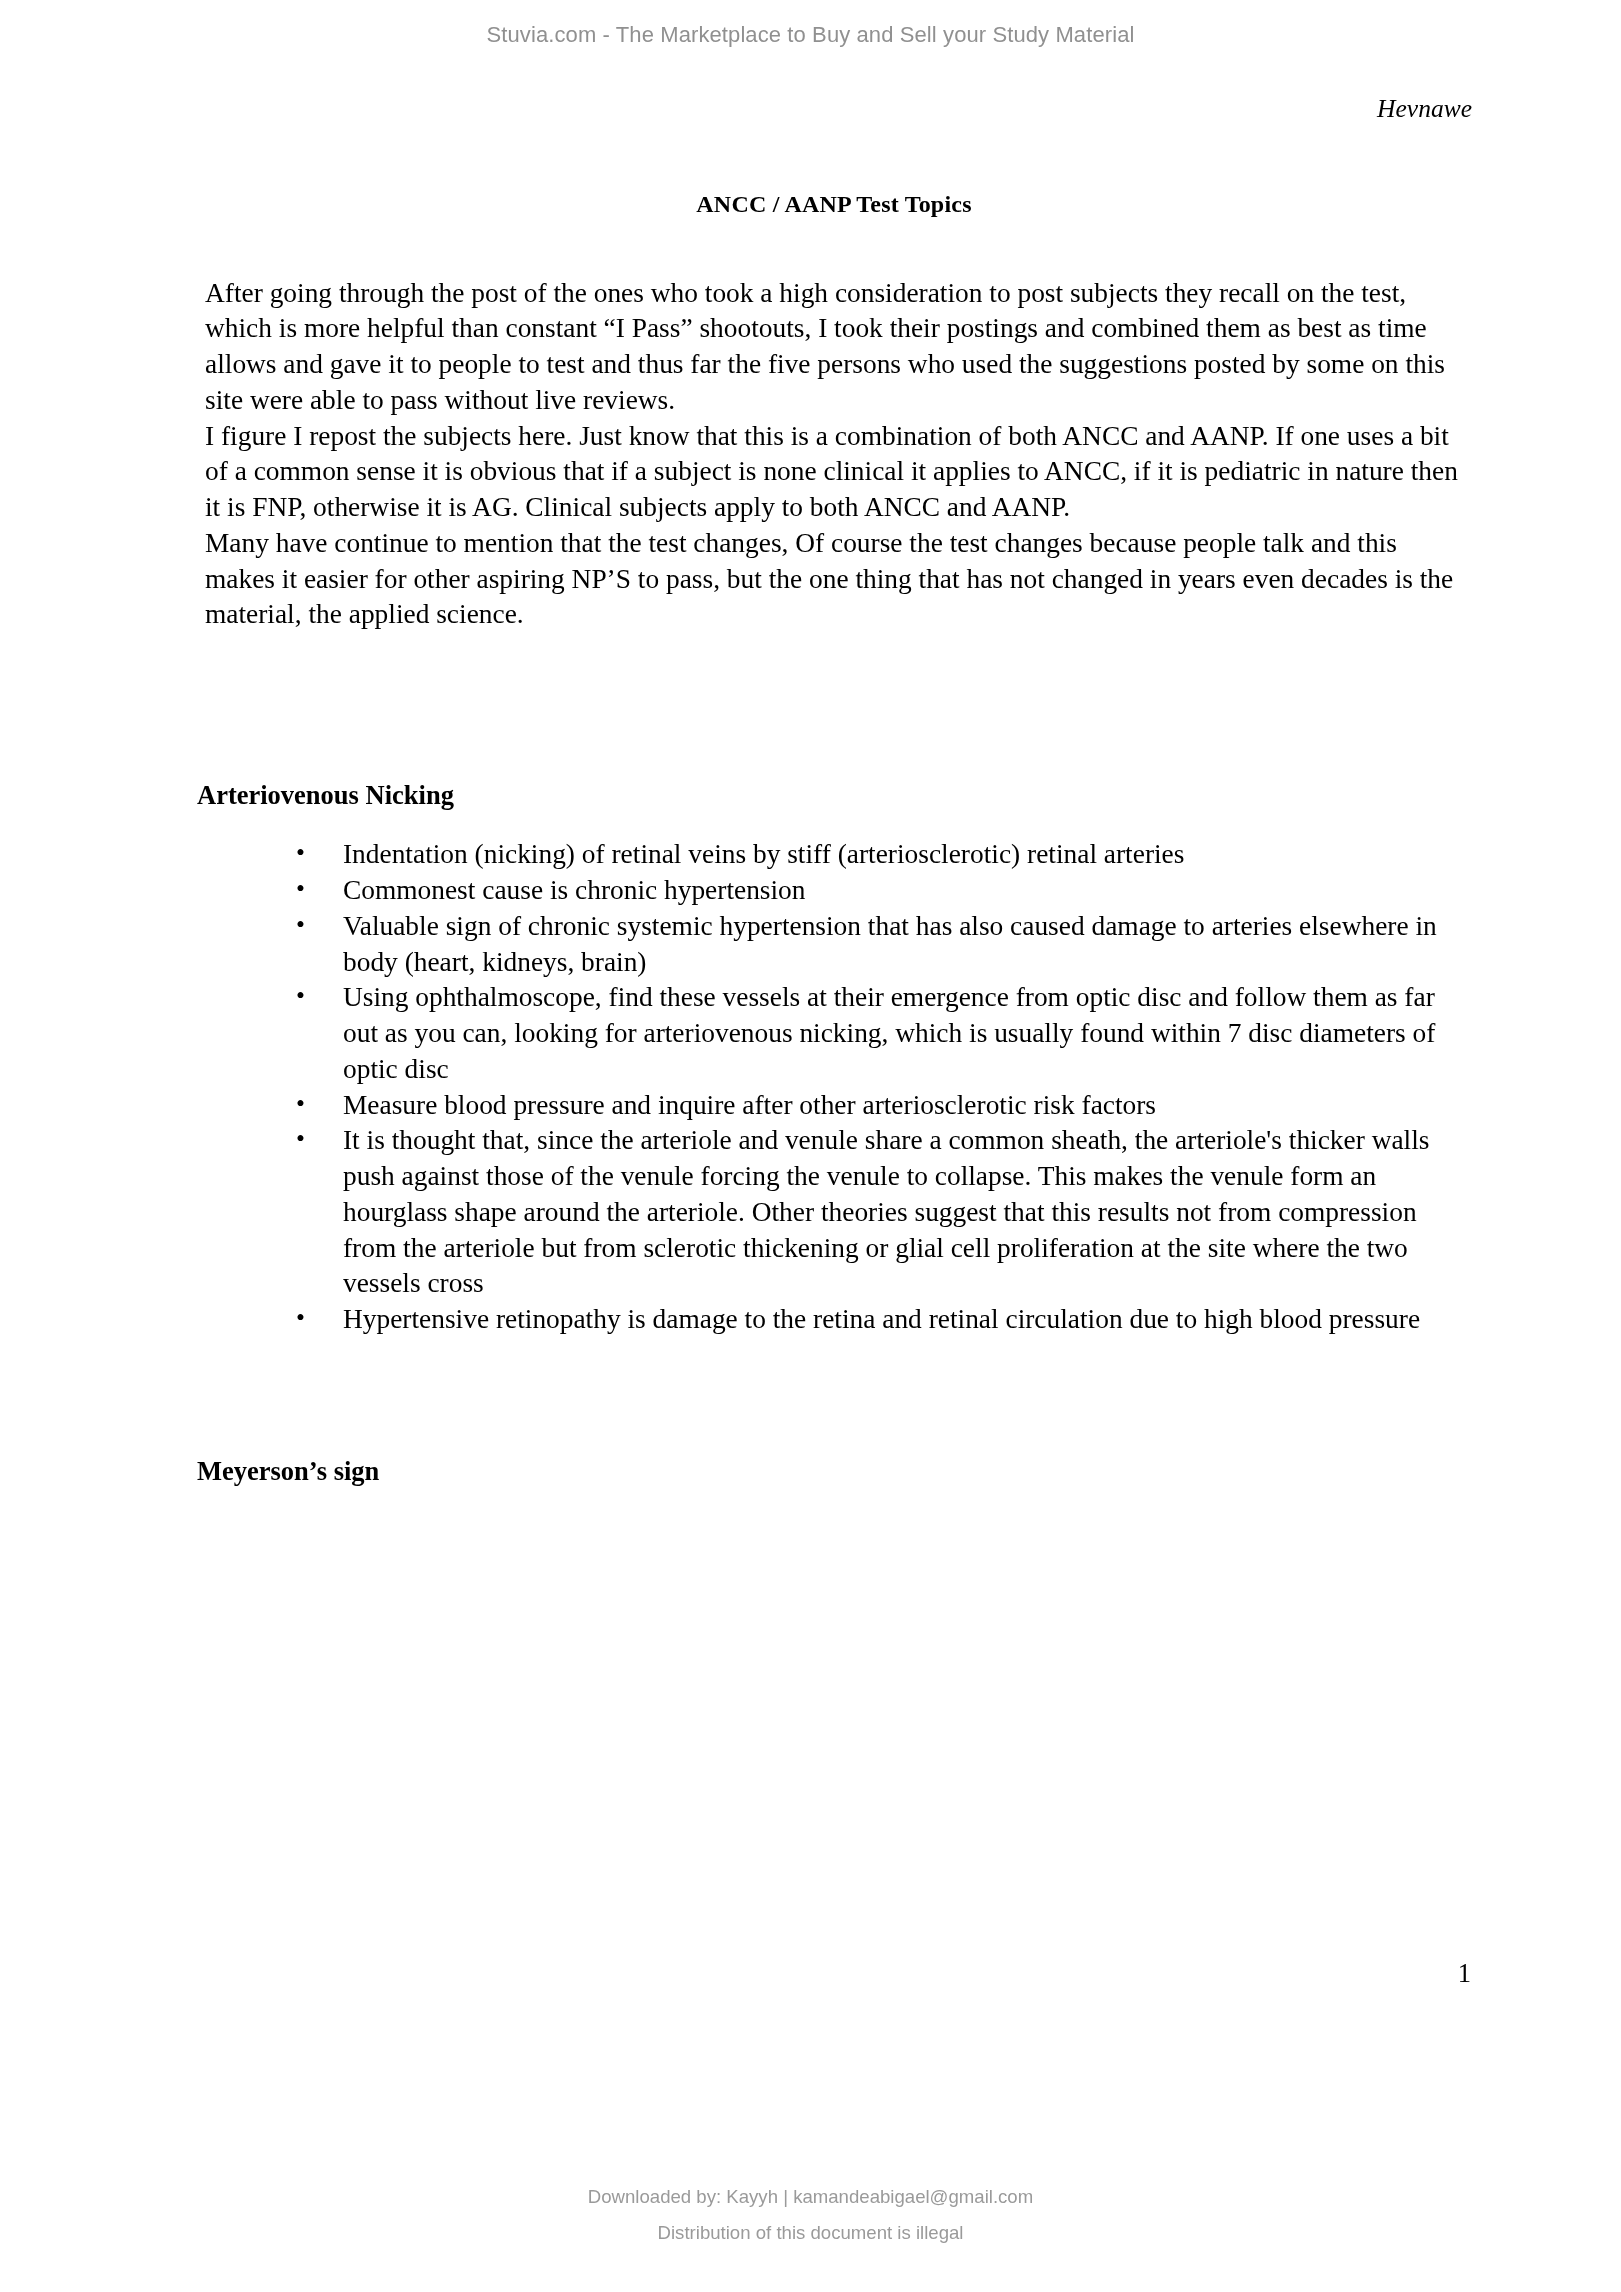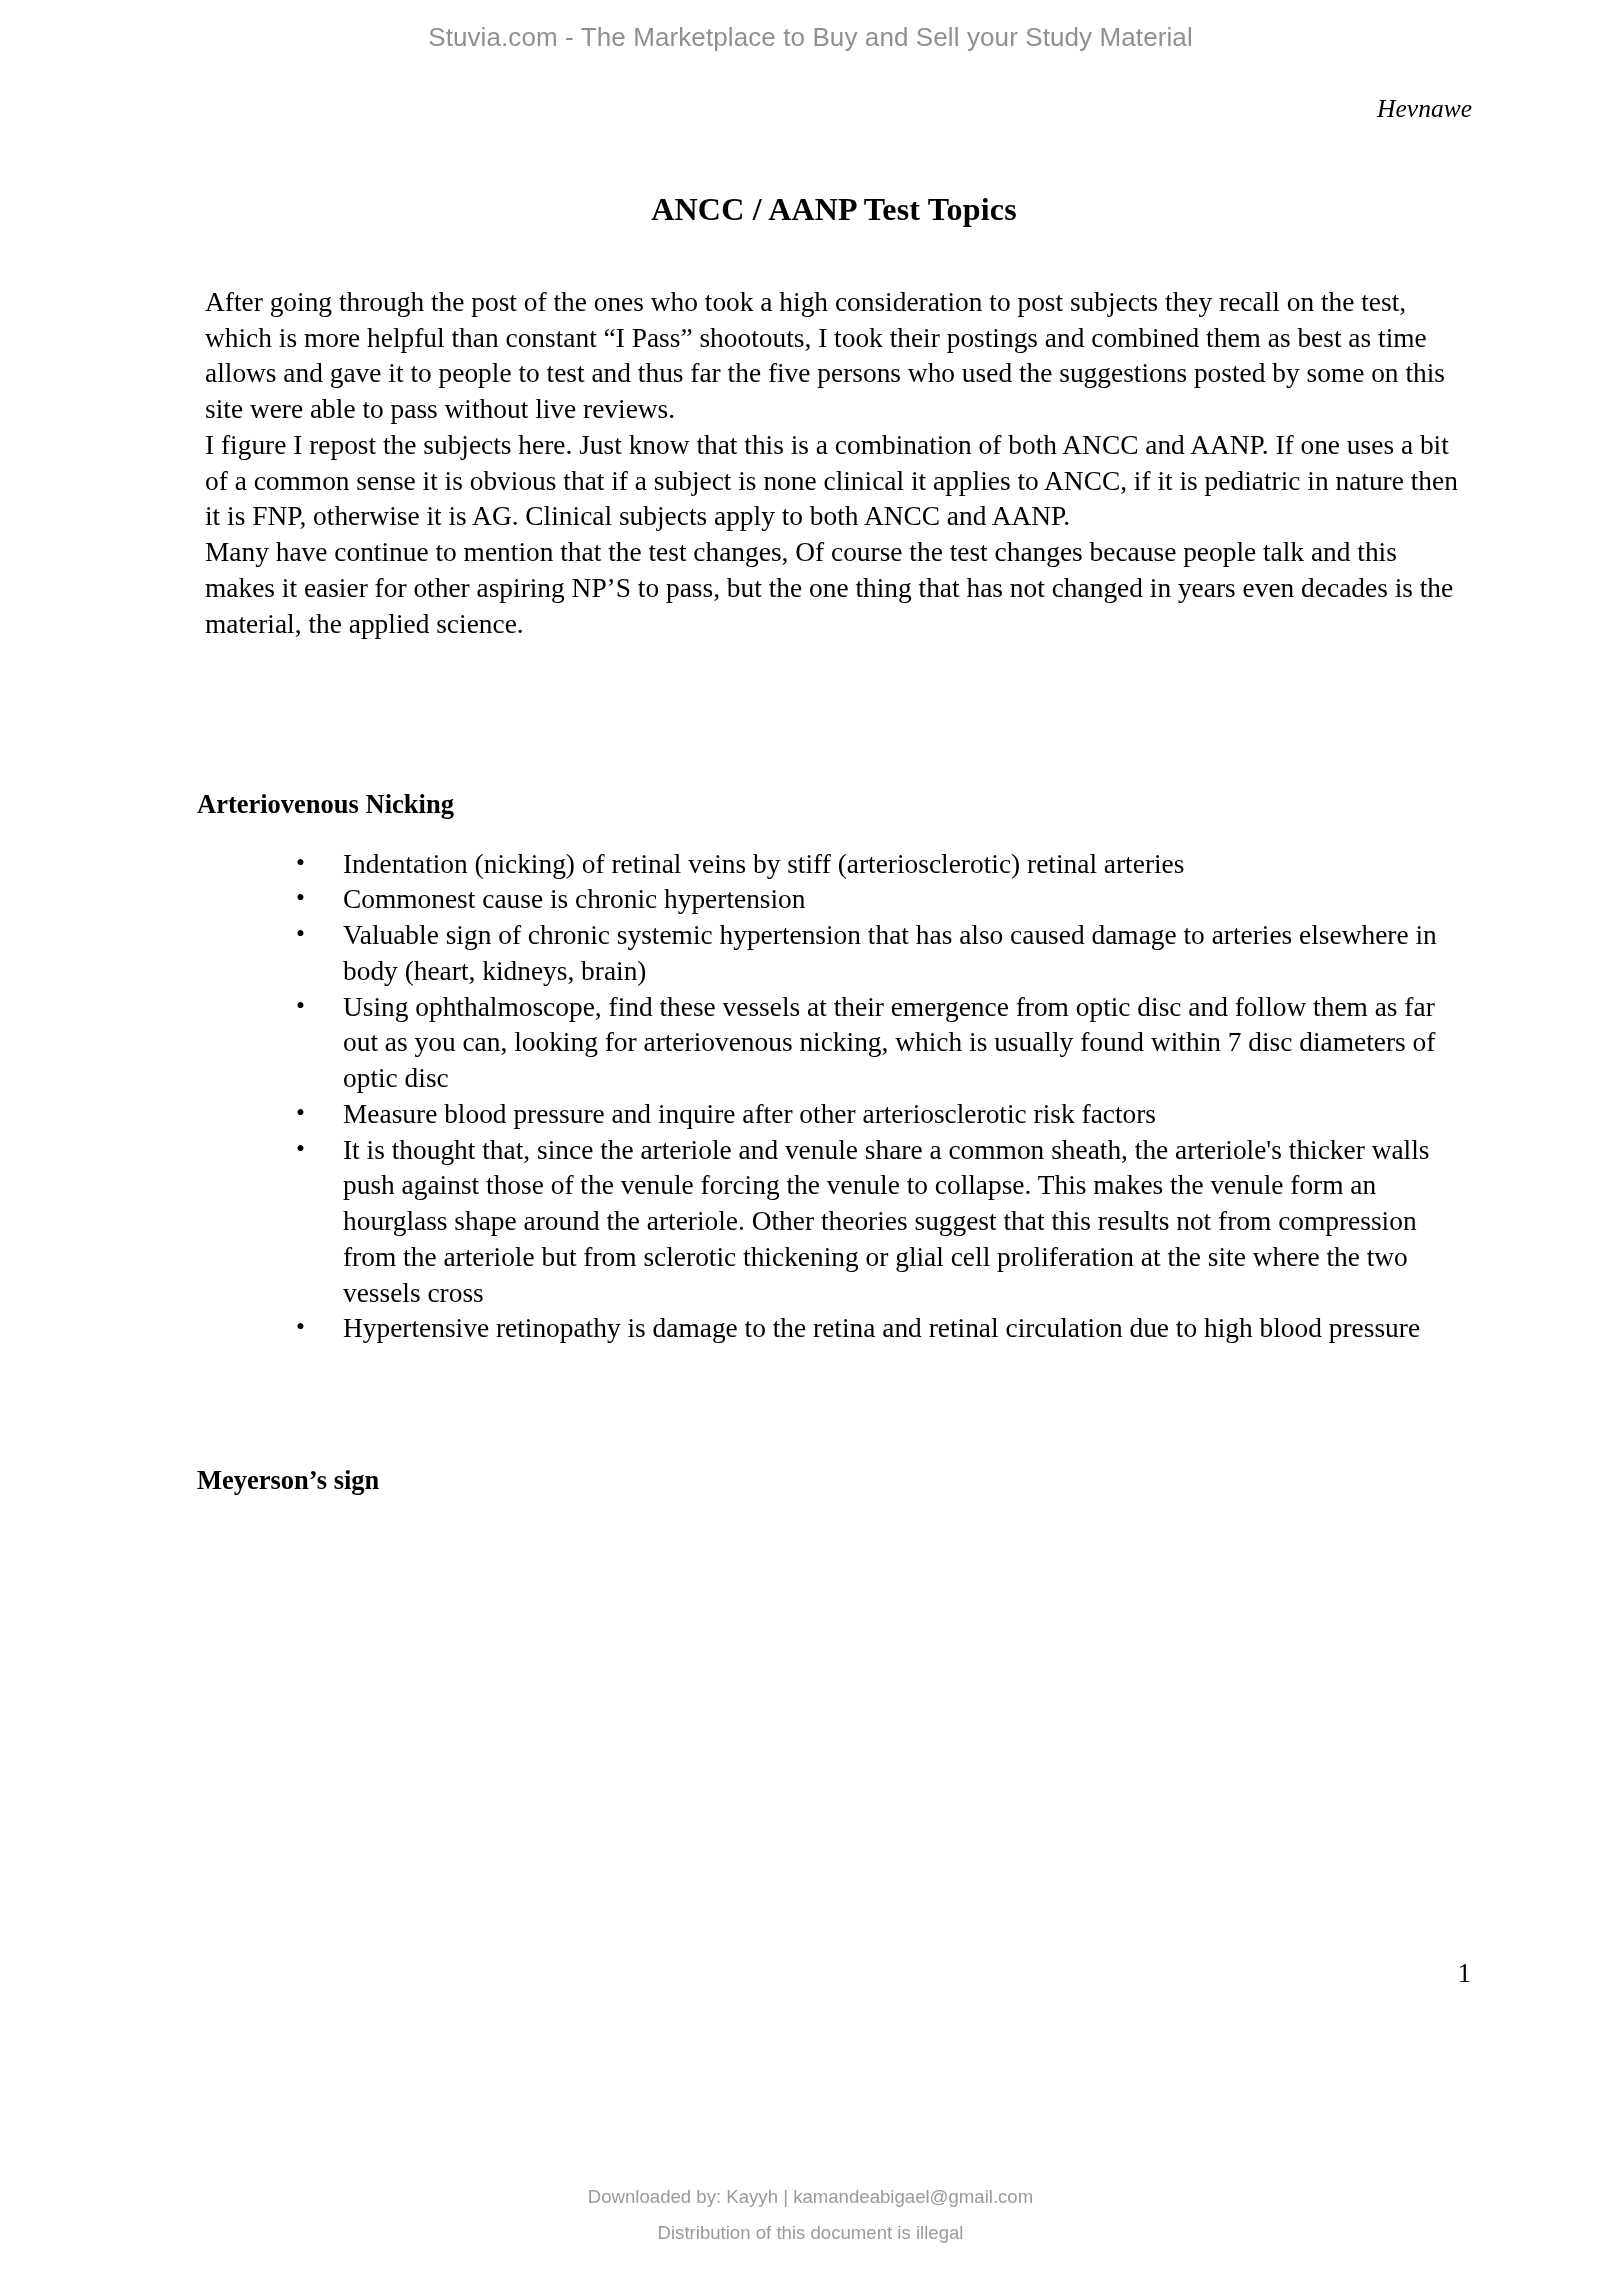--- a/index.html
+++ b/index.html
@@ -22,21 +22,21 @@
   }
 
   
   .stuvia-header {
     position: absolute;
     top: 21.6px;
     left: 0;
     width: 100%;
     text-align: center;
     font-family: "Liberation Sans", "DejaVu Sans", sans-serif;
-    font-size: 26px;
+    font-size: 22px;
     color: #909090;
     letter-spacing: 0.1px;
     white-space: nowrap;
   }
 
   
   .running-head {
     position: absolute;
     top: 96px;
     right: 149px;
@@ -51,21 +51,21 @@
     position: absolute;
     top: 0;
     left: 197px;
     width: 1274px;
   }
 
   .doc-title {
     margin: 0;
     padding-top: 191px;
     text-align: center;
-    font-size: 32px;
+    font-size: 24px;
     font-weight: bold;
     line-height: 1.15;
     letter-spacing: 0.2px;
   }
 
   .intro-block {
     margin: 8px;
     padding-top: 49px;
     font-size: 27.4px;
     line-height: 1.305;

